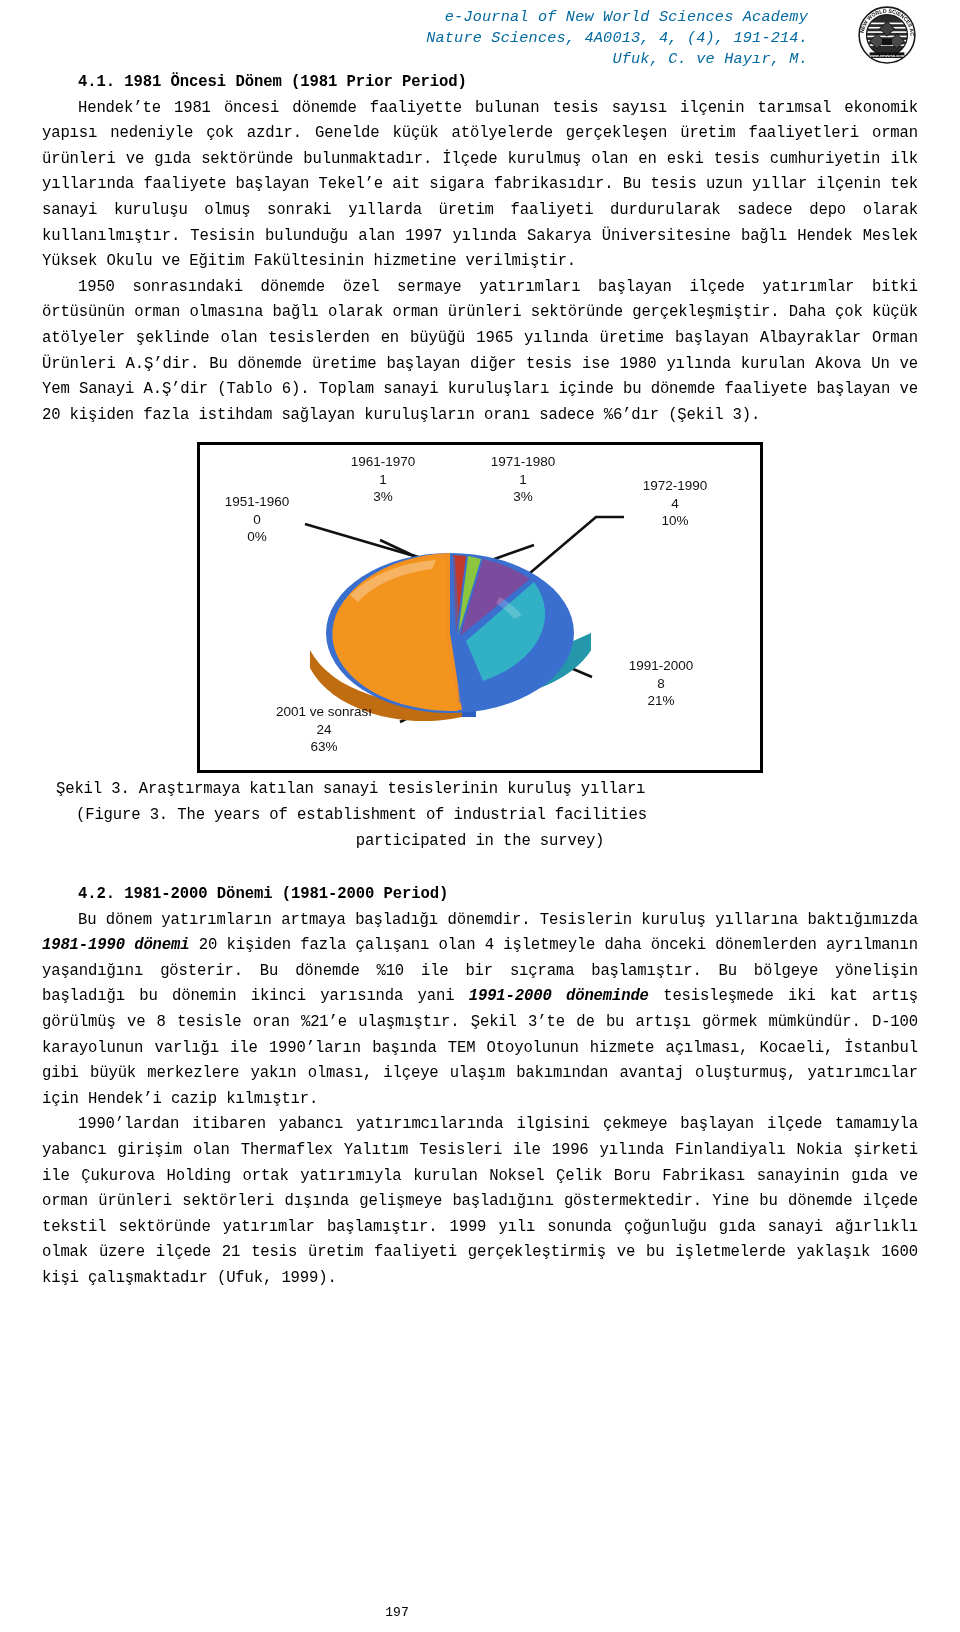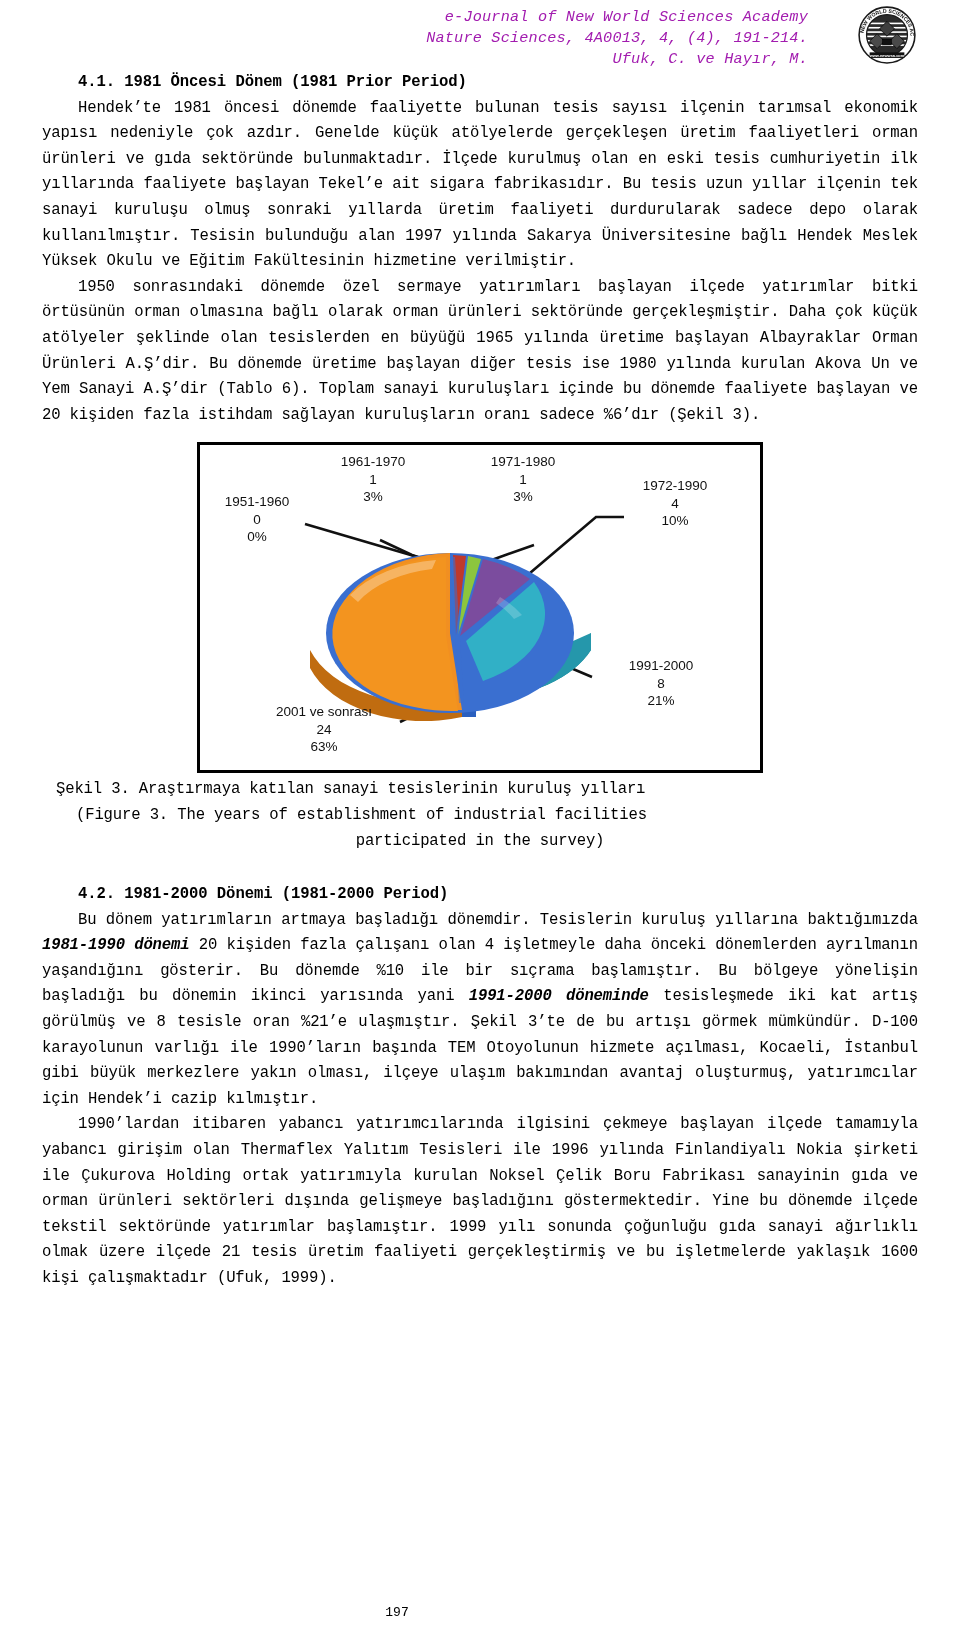--- a/index.html
+++ b/index.html
@@ -30,21 +30,21 @@
     height: 70px;
     box-sizing: border-box;
   }
   .runhead-lines {
     text-align: right;
     padding-right: 110px;
     font-style: italic;
     font-size: 15.2px;
     line-height: 21px;
     letter-spacing: 0.2px;
-    color: #a21caf;
+    color: #0369a1;
   }
   .logo {
     position: absolute;
     right: 0px;
     top: 4px;
     width: 62px;
     height: 62px;
   }
 
   
@@ -232,21 +232,21 @@
             <path d="M 251,112 L 255,112 L 264,258 L 259,258 Z" fill="#3a6fd0" opacity="0.55"></path>
           </g>
         </svg>
 
         <div class="pielabel" style="left:3px; top:48px; width:108px;">
           <span class="ln">1951-1960</span>
           <span class="ln">0</span>
           <span class="ln">0%</span>
         </div>
 
-        <div class="pielabel" style="left:118px; top:8px; width:110px;">
+        <div class="pielabel" style="left:128px; top:8px; width:110px;">
           <span class="ln">1961-1970</span>
           <span class="ln">1</span>
           <span class="ln">3%</span>
         </div>
 
         <div class="pielabel" style="left:268px; top:8px; width:110px;">
           <span class="ln">1971-1980</span>
           <span class="ln">1</span>
           <span class="ln">3%</span>
         </div>

